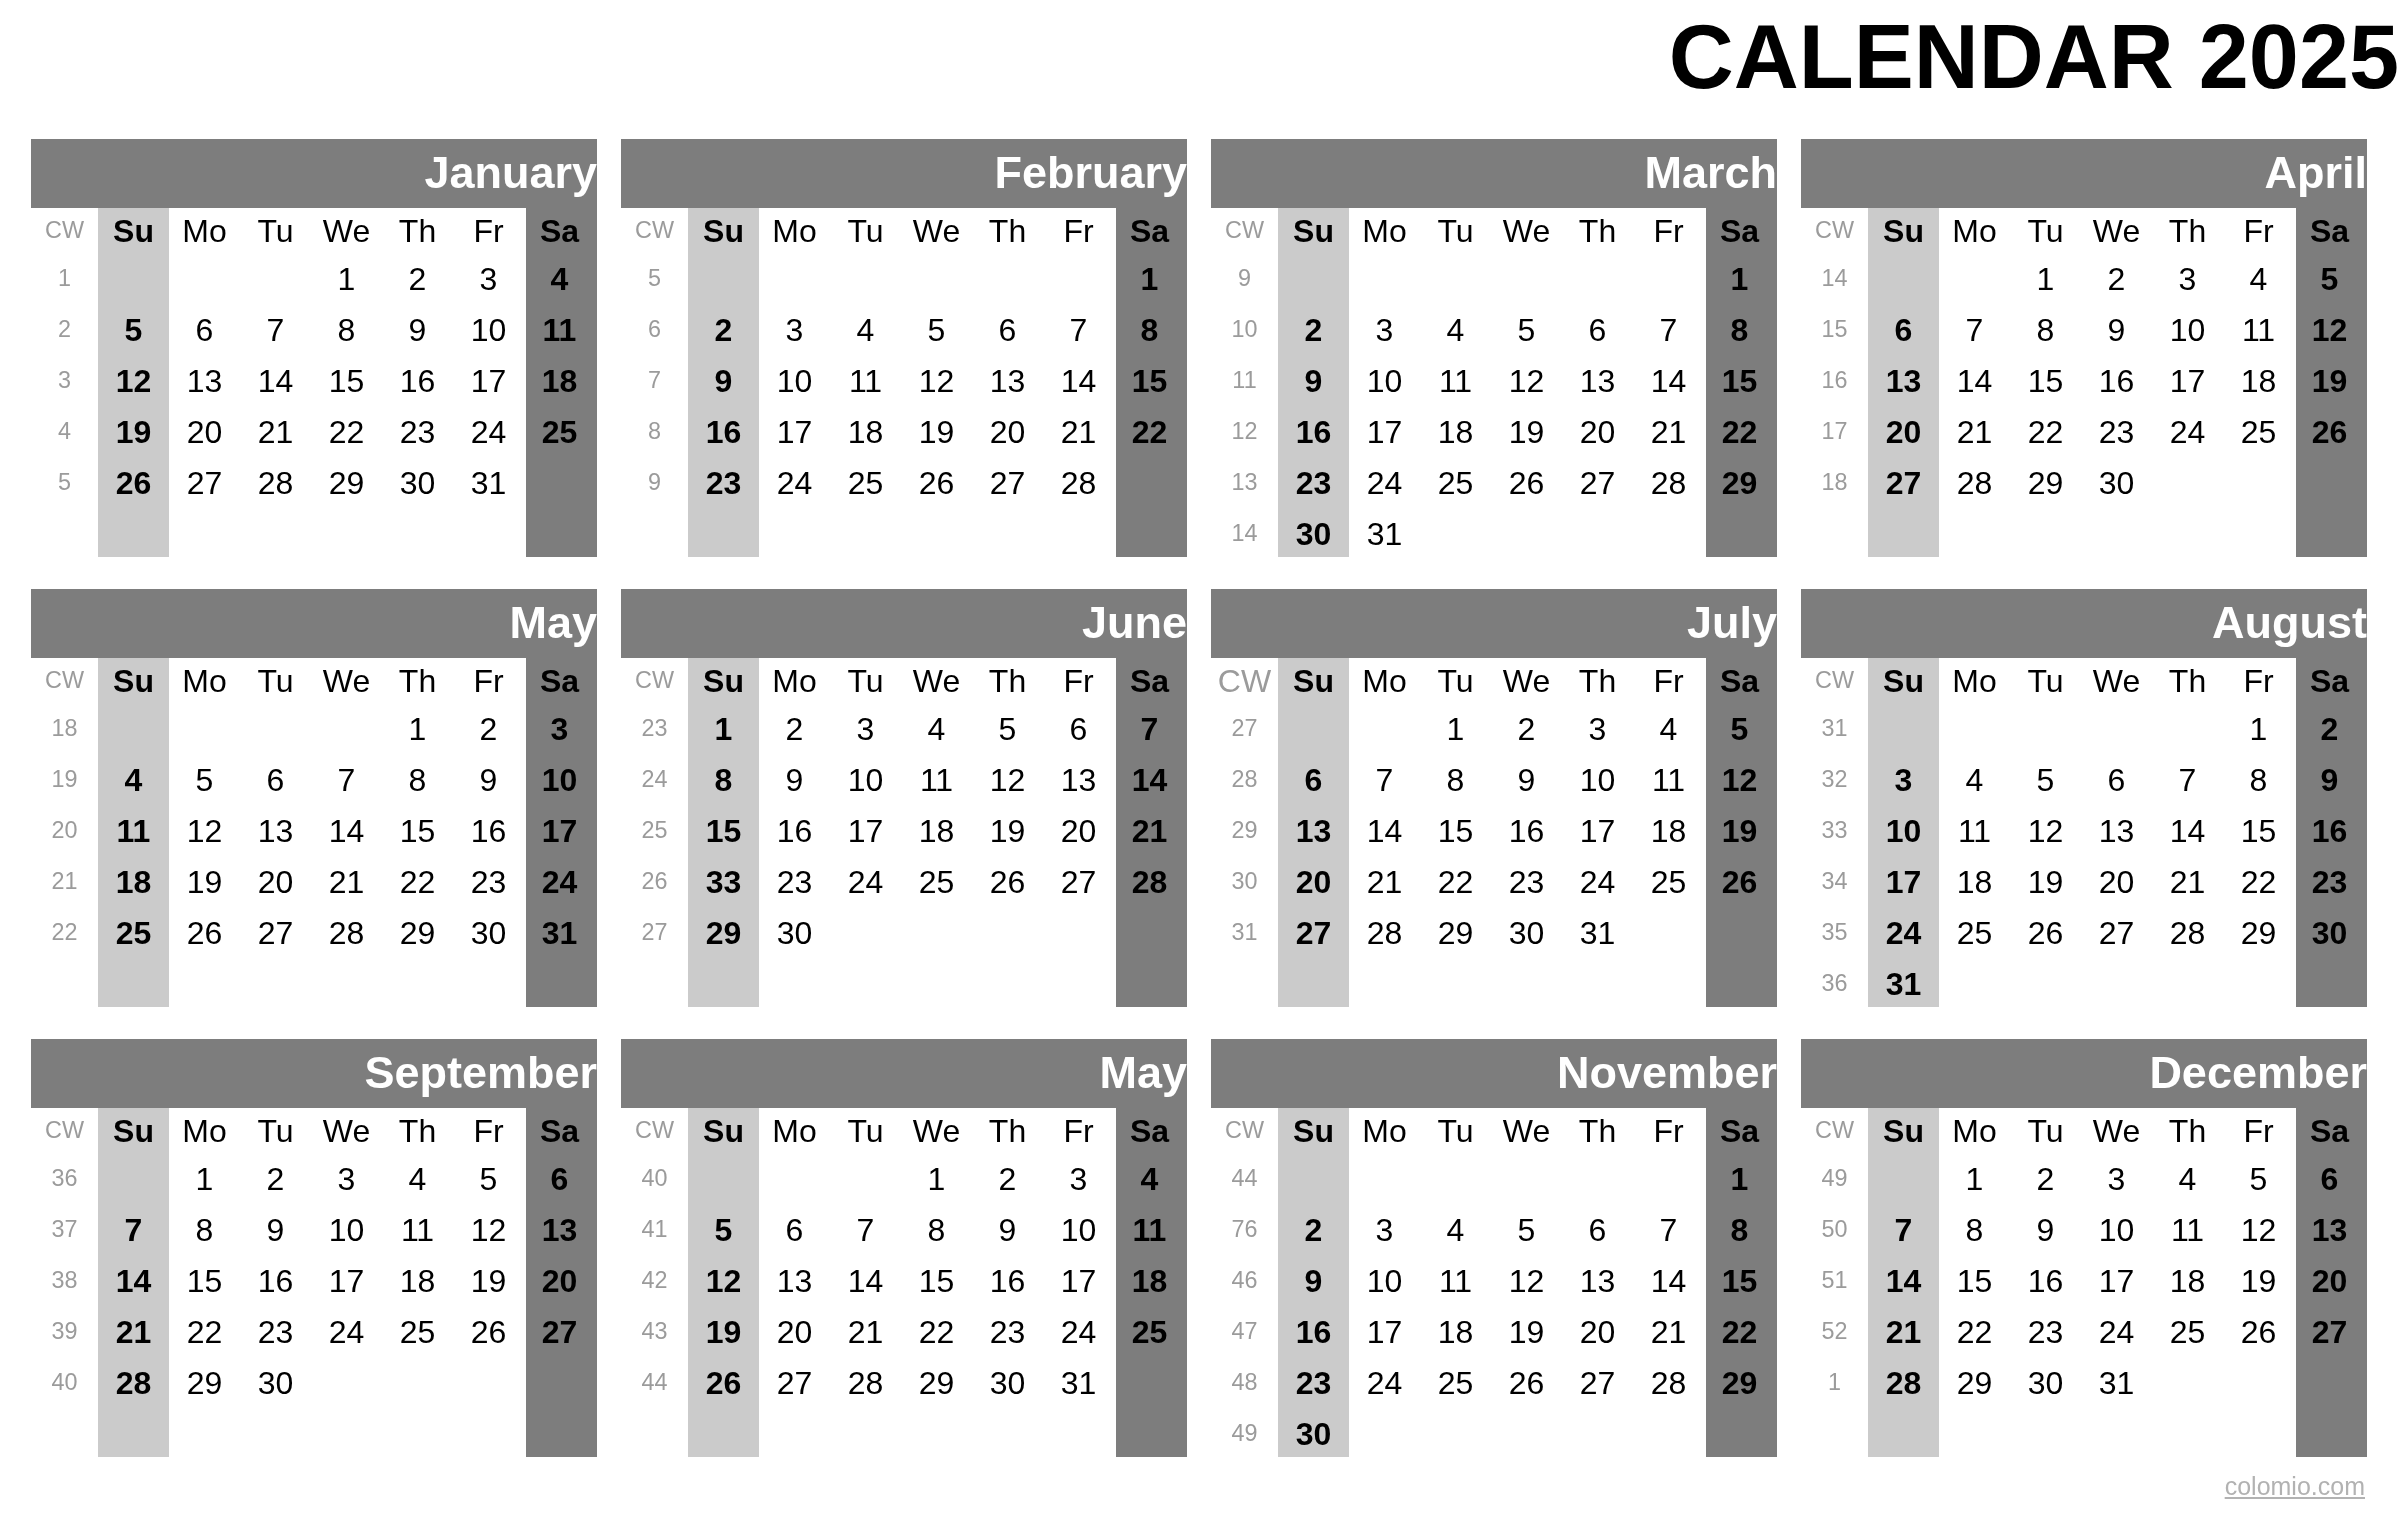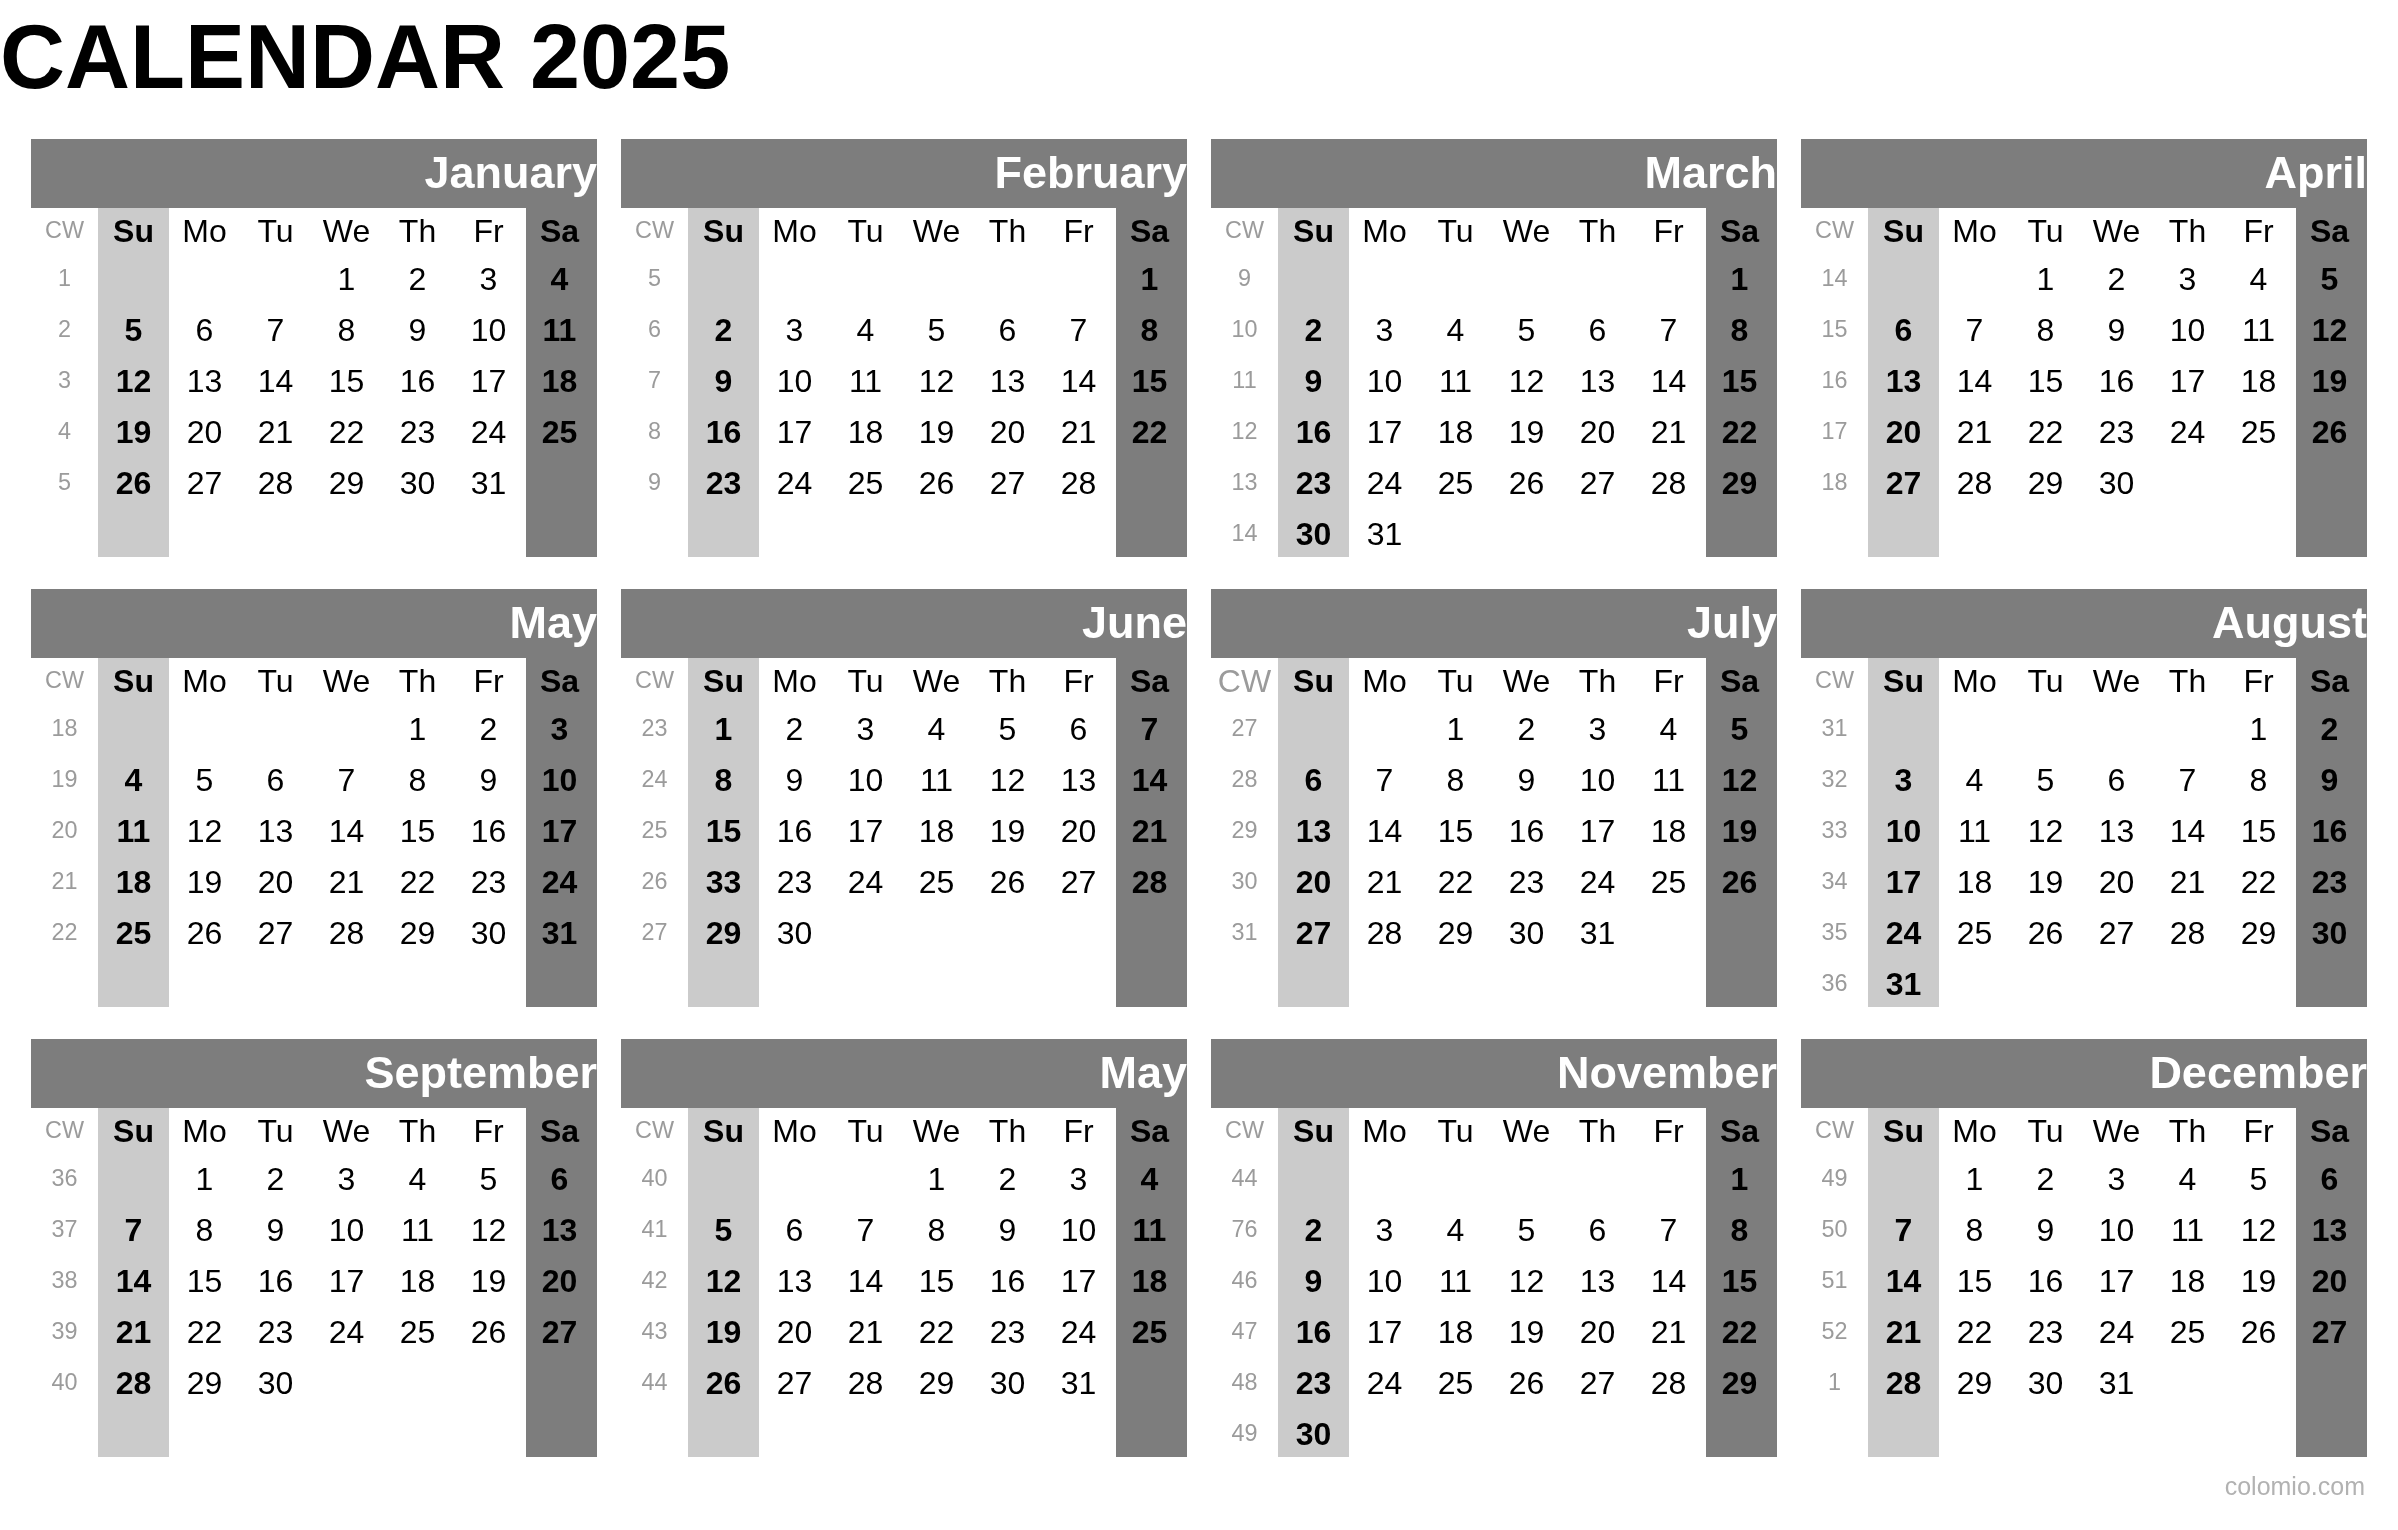--- a/index.html
+++ b/index.html
@@ -12,21 +12,21 @@
   }
   html,body{margin:0;padding:0;}
   body{
     width:2399px;height:1531px;position:relative;
     background:var(--page-bg);
     font-family:"Liberation Sans",sans-serif;
     overflow:hidden;
   }
   .page-title{
     position:absolute;top:5.6px;left:0;width:100%;
-    text-align:left;font-size:90px;font-weight:bold;
+    text-align:right;font-size:90px;font-weight:bold;
     color:var(--text-black);letter-spacing:0px;white-space:nowrap;
   }
   .months-grid{
     position:absolute;left:31px;top:139px;
     display:grid;
     grid-template-columns:repeat(4,566px);
     grid-template-rows:repeat(3,418px);
     column-gap:24px;row-gap:32px;
   }
   .month-block{position:relative;width:566px;height:418px;}
@@ -49,21 +49,21 @@
     display:flex;align-items:center;justify-content:center;
     font-size:32px;color:var(--text-black);line-height:1;
   }
   .cell.bold{font-weight:bold;}
   .cw-header{color:var(--cw-gray);font-size:23.4px;}
   .cw-header.large{font-size:32px;}
   .cw{color:var(--cw-gray);font-size:23.4px;}
   .watermark{
     position:absolute;right:34px;bottom:30px;
     font-size:25px;color:var(--watermark-gray);
-    cursor:pointer;
+    text-decoration:underline;cursor:pointer;
   }
 </style>
 </head>
 <body>
 
 <div class="page-title">CALENDAR 2025</div>
 
 <div class="months-grid">
     <div class="month-block">
       <div class="month-header">January</div>

